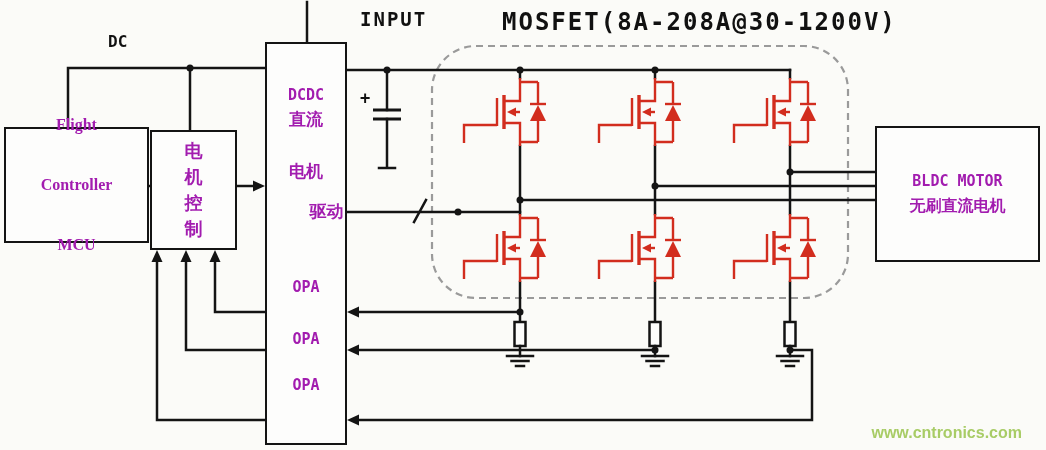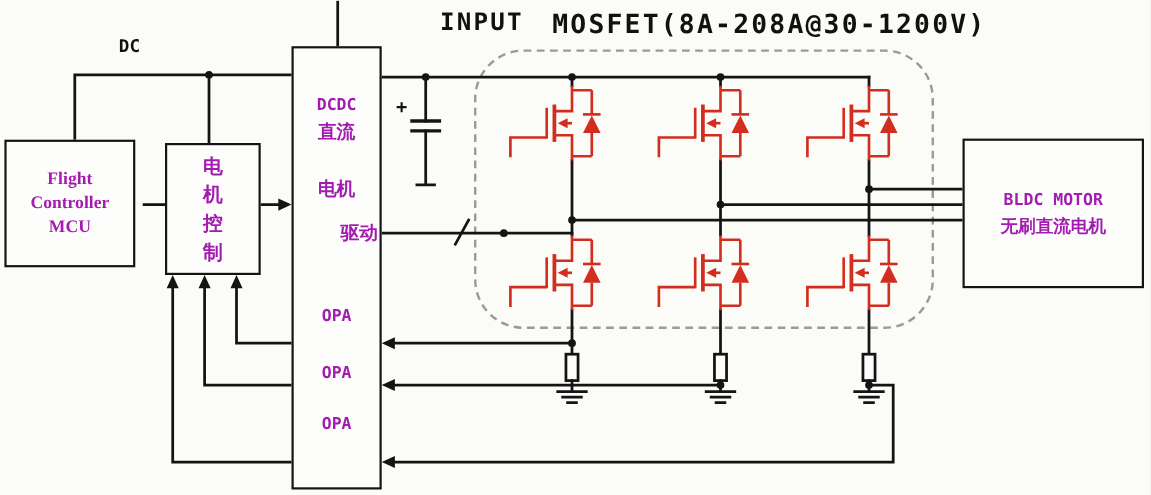--- a/index.html
+++ b/index.html
@@ -16,23 +16,23 @@
   .fet{stroke:var(--mosfet,#d22d1e);fill:none;stroke-width:2.4;}
   .fetch{stroke:var(--mosfet,#d22d1e);fill:none;stroke-width:3.4;}
   .fetfill{fill:var(--mosfet,#d22d1e);stroke:none;}
   .rez{fill:#fdfdfc;stroke:#141414;stroke-width:2.5;}
 
   .lbl{position:absolute;z-index:2;color:#111;font-weight:bold;white-space:nowrap;}
   .box{
     position:absolute;z-index:2;background:#fdfdfc;border:2.5px solid #141414;
     box-sizing:border-box;color:#a21caf;font-weight:bold;
   }
-  .fc-box{left:4px;top:127px;width:119px;height:116px;
+  .fc-box{left:4px;top:127px;width:145px;height:116px;
     display:flex;flex-direction:column;justify-content:center;align-items:center;
-    font-family:"Liberation Serif",serif;font-size:16px;line-height:22px;}
+    font-family:"Liberation Serif",serif;font-size:16px;line-height:22px;gap:38px;}
   .mc-box{left:150px;top:130px;width:87px;height:120px;
     display:flex;flex-direction:column;justify-content:center;align-items:center;
     font-family:"Liberation Sans",sans-serif;font-size:18px;line-height:26px;}
   .drv-box{left:265px;top:42px;width:82px;height:403px;}
   .drv-box span{position:absolute;left:0;right:0;text-align:center;}
   .zh{font-family:"Liberation Sans",sans-serif;font-size:17px;}
   .en{font-family:"DejaVu Sans Mono",monospace;font-size:15px;}
   .bldc-box{left:875px;top:126px;width:165px;height:136px;
     display:flex;flex-direction:column;justify-content:center;align-items:center;gap:6px;}
   .bldc-box .l1{font-size:15px;}
@@ -121,21 +121,21 @@
     <use href="#mosfet" transform="translate(504,248)"></use>
     <use href="#mosfet" transform="translate(639,248)"></use>
     <use href="#mosfet" transform="translate(774,248)"></use>
 
     <use href="#shunt" transform="translate(520,322)"></use>
     <use href="#shunt" transform="translate(655,322)"></use>
     <use href="#shunt" transform="translate(790,322)"></use>
   </svg>
 
   <div class="lbl" style="left:108px;top:32px;font-size:16px;">DC</div>
-  <div class="lbl" style="left:360px;top:8px;font-size:22px;letter-spacing:2px;margin-left:40px;">INPUT</div>
+  <div class="lbl" style="left:360px;top:8px;font-size:19px;letter-spacing:2px;">INPUT</div>
   <div class="lbl" style="left:502px;top:8px;font-size:24px;letter-spacing:2px;">MOSFET(8A-208A@30-1200V)</div>
   <div class="lbl" style="left:360px;top:88px;font-size:17px;">+</div>
 
   <div class="box fc-box">
     <span>Flight</span>
     <span>Controller</span>
     <span>MCU</span>
   </div>
 
   <div class="box mc-box">
@@ -153,14 +153,15 @@
     <span class="en" style="top:234px;">OPA</span>
     <span class="en" style="top:286px;">OPA</span>
     <span class="en" style="top:332px;">OPA</span>
   </div>
 
   <div class="box bldc-box">
     <span class="l1">BLDC MOTOR</span>
     <span class="l2">无刷直流电机</span>
   </div>
 
+  <div class="lbl watermark">www.cntronics.com</div>
 
 </div>
 
 </body></html>

